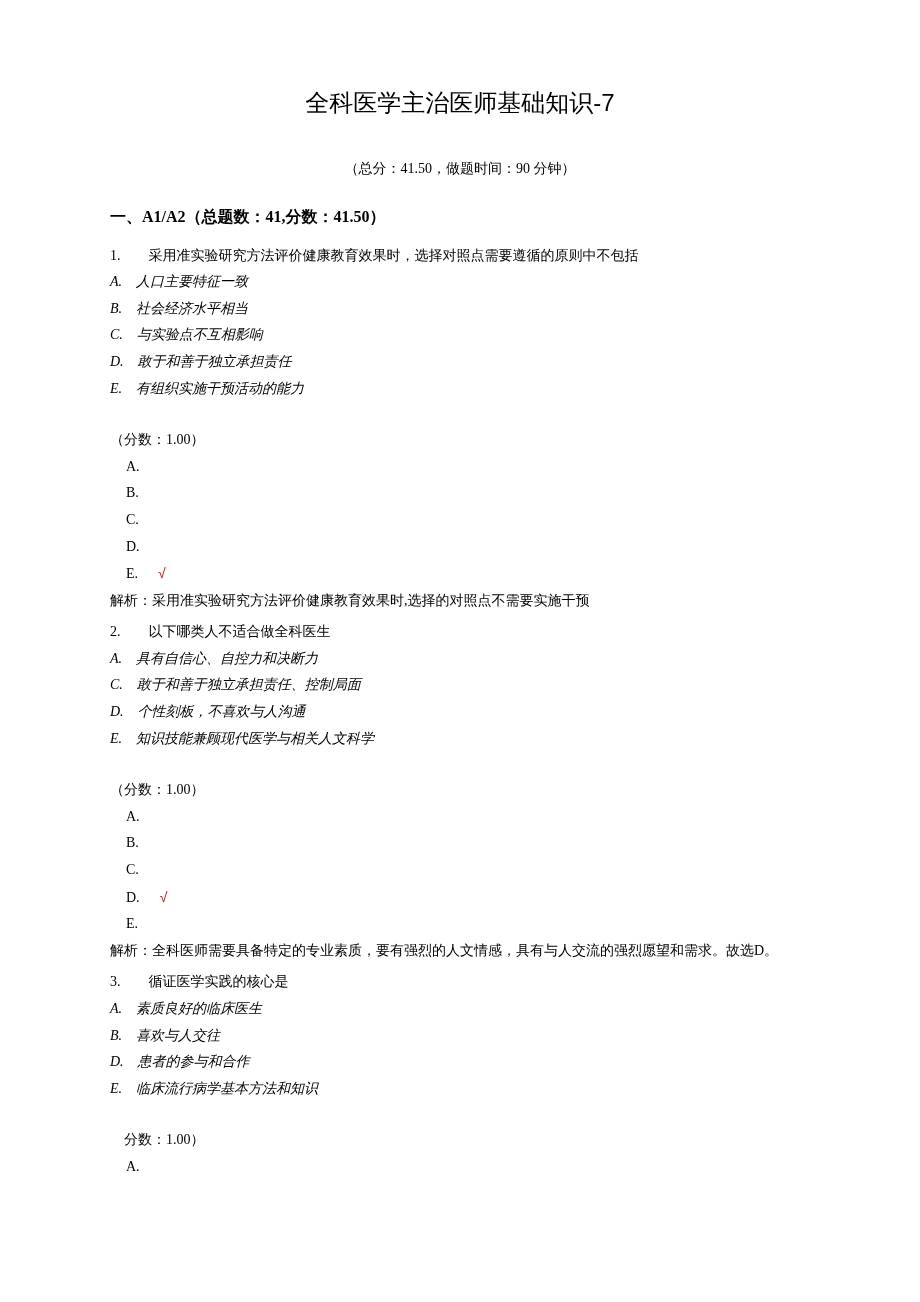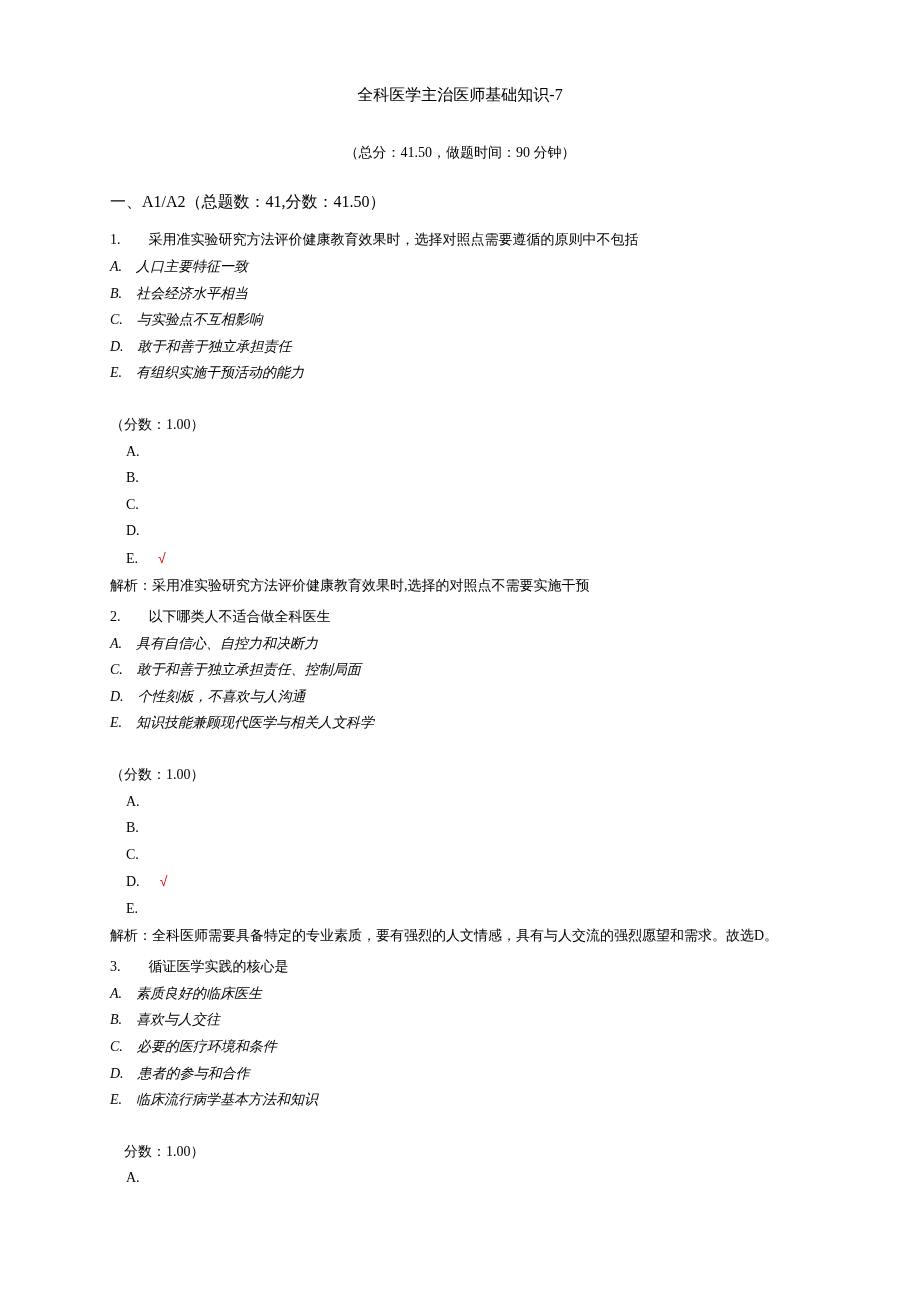--- a/index.html
+++ b/index.html
@@ -8,34 +8,35 @@
       line-height: 1.9;
       color: #000;
       background: #fff;
       margin: 0;
       padding: 80px 110px;
       width: 920px;
       box-sizing: border-box;
     }
     h1 {
       text-align: center;
-      font-size: 16px;
+      font-size: 24px;
       font-weight: normal;
       margin: 0 0 30px 0;
-      font-family: Liberation Serif, serif;
+      font-family: Liberation Sans, sans-serif;
     }
     .meta {
       text-align: center;
       font-size: 14px;
       margin-bottom: 20px;
       margin-top: 8px;
     }
     .section-title {
       font-size: 16px;
       margin-bottom: 10px;
+      font-weight: bold;
     }
     .question-block {
       margin-bottom: 5px;
     }
     .option {
       display: block;
       font-style: italic;
     }
     .score {
       margin-top: 25px;
@@ -89,18 +90,17 @@
   <div class="answer-line"><span>C.</span></div>
   <div class="answer-line"><span>D.</span><span class="correct-mark">√</span></div>
   <div class="answer-line"><span>E.</span></div>
   <span class="explain">解析：全科医师需要具备特定的专业素质，要有强烈的人文情感，具有与人交流的强烈愿望和需求。故选D。</span>
 </div>
 
 <div class="question-block">
   <span>3.　　</span><span>循证医学实践的核心是</span>
   <span class="option">A.　素质良好的临床医生</span>
   <span class="option">B.　喜欢与人交往</span>
-  <span class="option">C.　必要的医疗环境和条件</span>
   <span class="option">D.　患者的参与和合作</span>
   <span class="option">E.　临床流行病学基本方法和知识</span>
   <div class="score">　分数：1.00）</div>
   <div class="answer-line"><span>A.</span></div>
 </div>
 
 </body></html>

